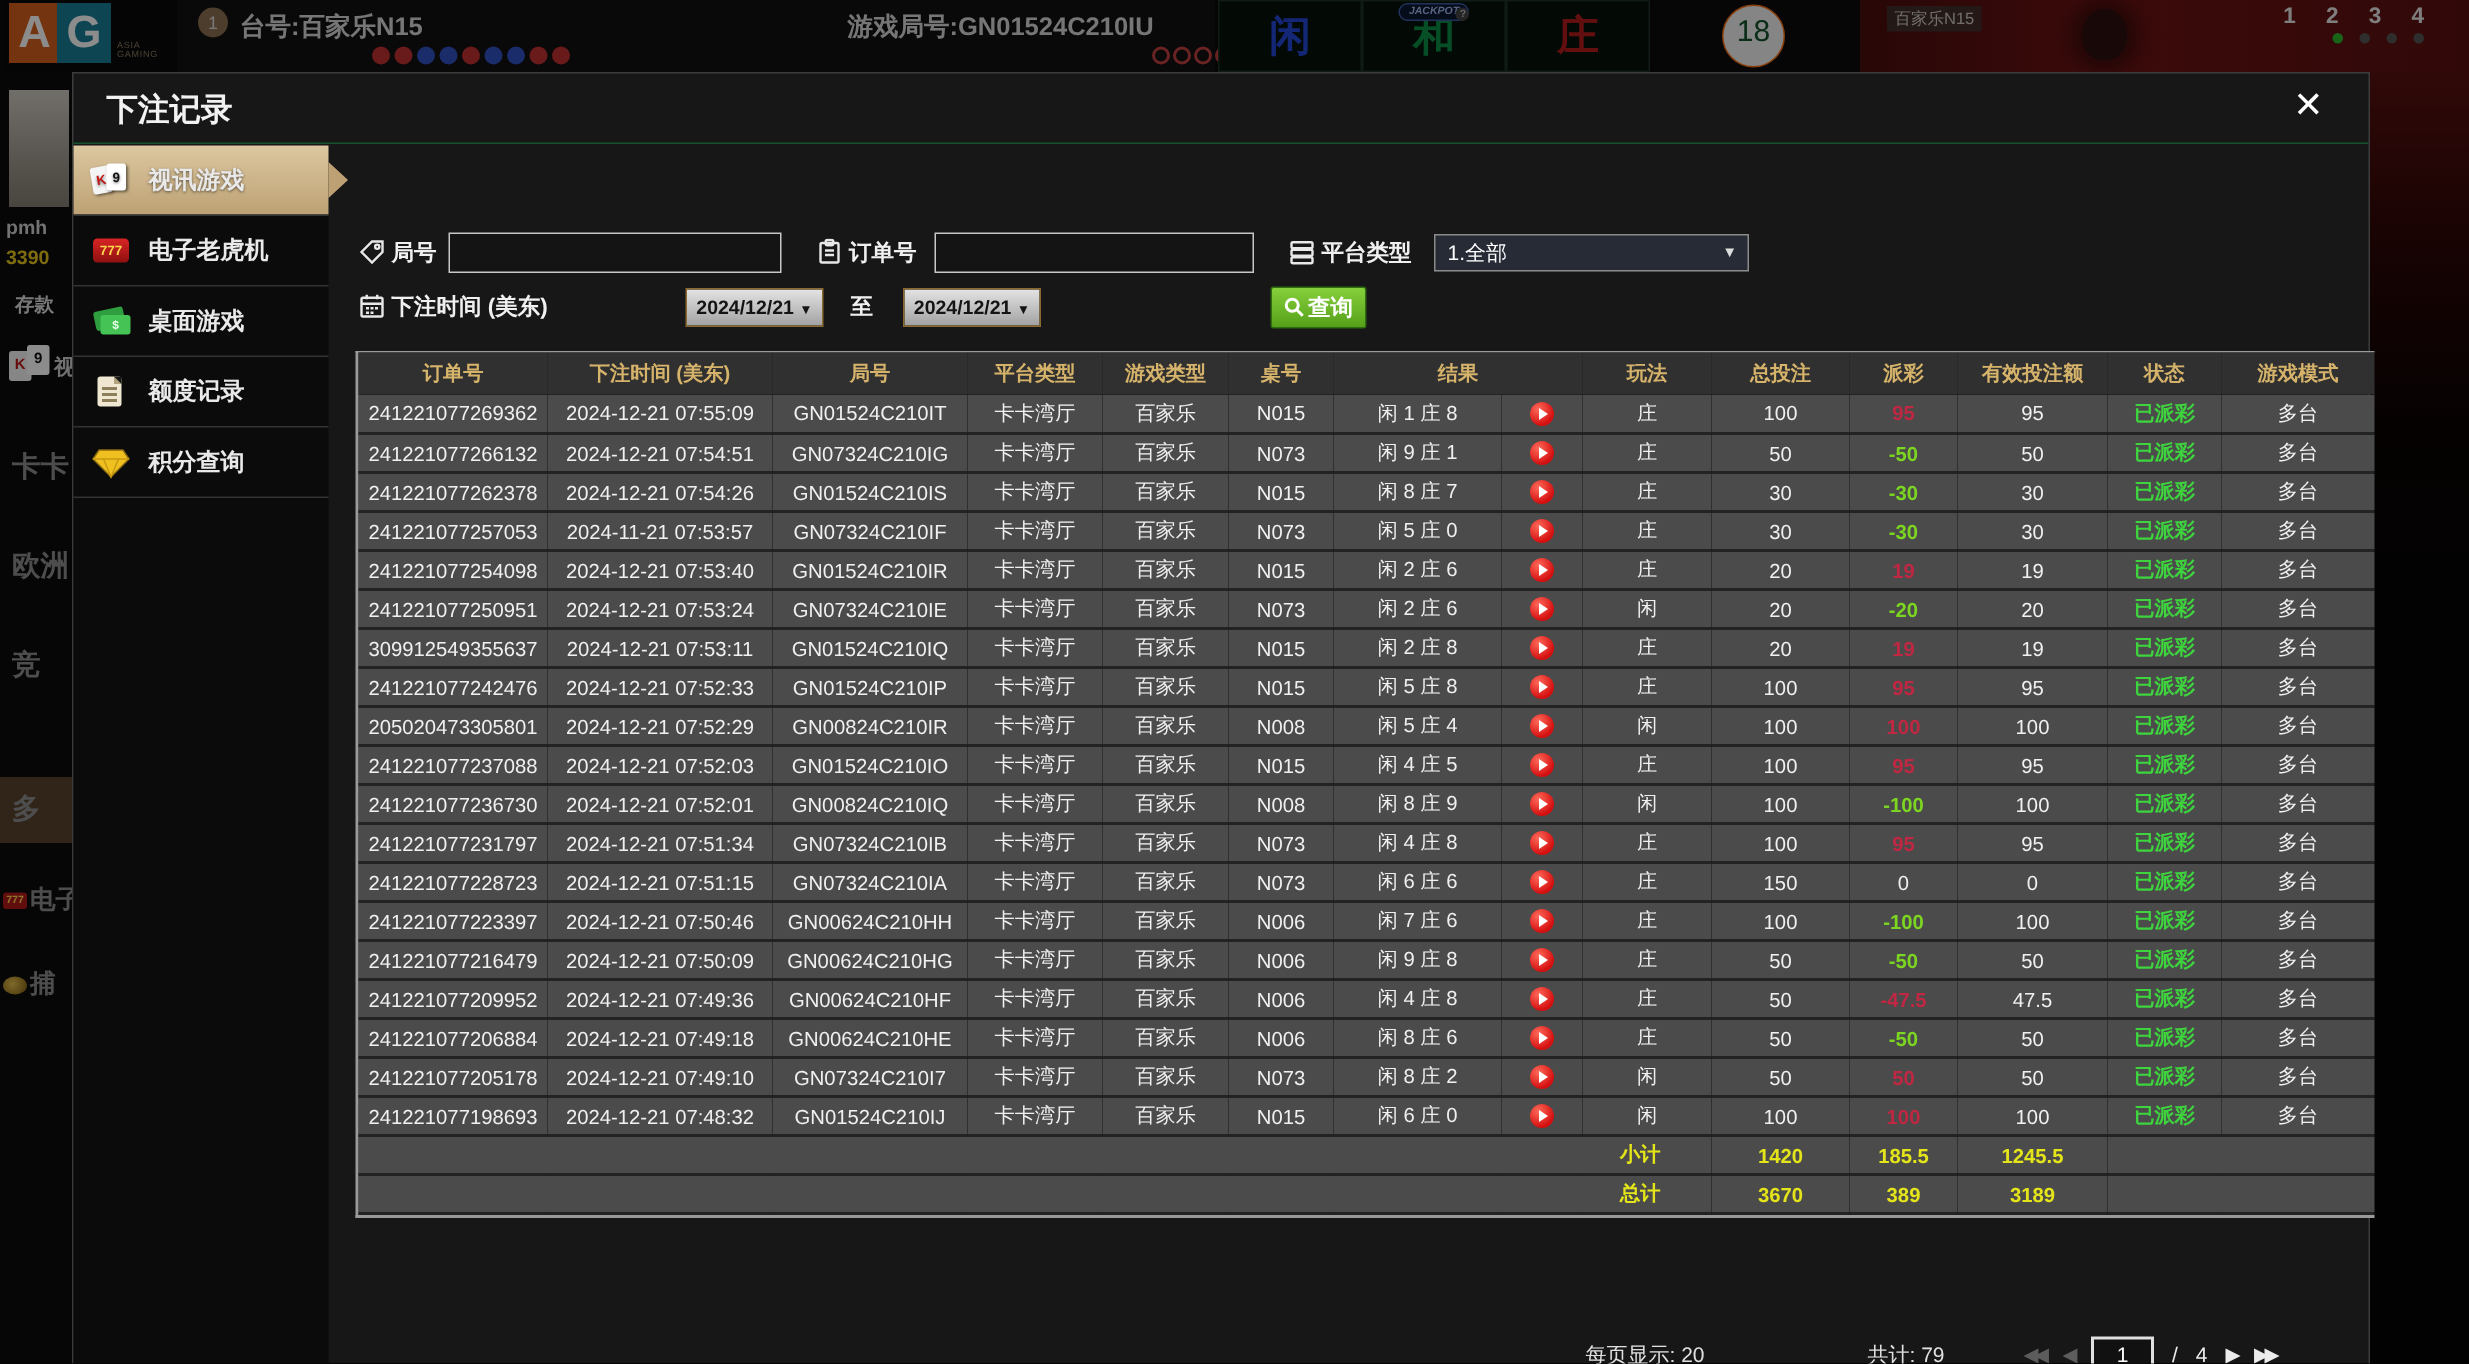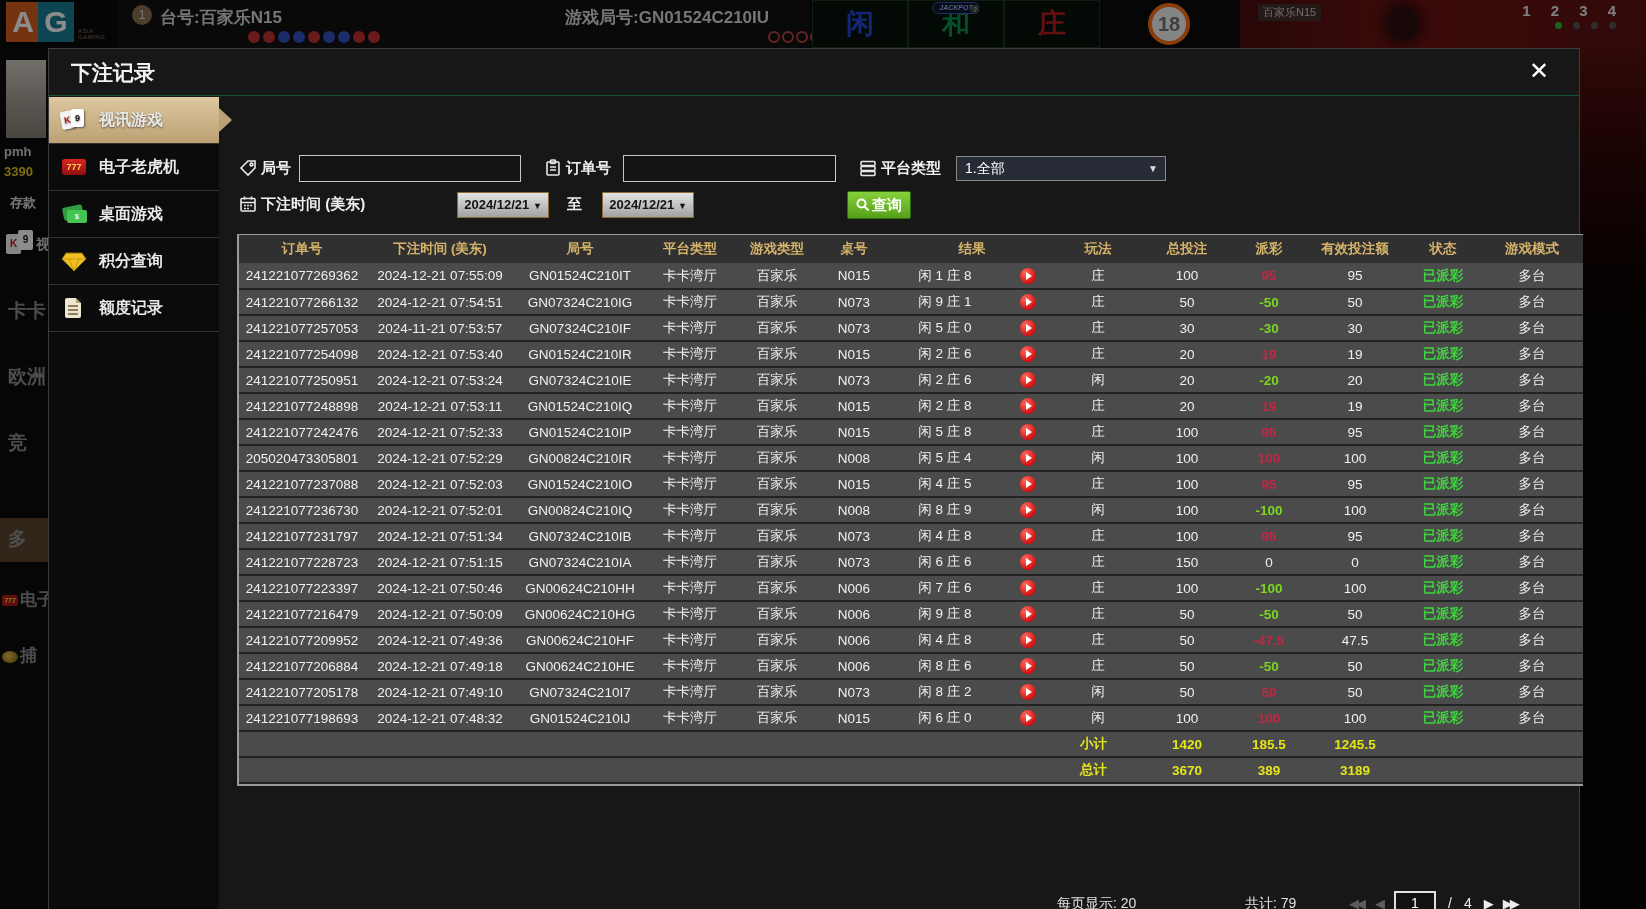--- a/index.html
+++ b/index.html
@@ -30,21 +30,21 @@
            display:flex; }
   .zone { flex:1; border:1px solid #1c3224; color:#888; font-size:28px; font-weight:bold;
           text-align:center; line-height:46px; position:relative; }
   .zone.p { color:#2547d8; } .zone.t { color:#0c8f44; } .zone.b { color:#b71d1d; }
   .jackpot { position:absolute; left:50%; top:1px; transform:translateX(-50%); font-size:7px;
              color:#9fb4e8; border:1px solid #3c5aa8; border-radius:6px; padding:0 6px; line-height:10px;
              background:#0a1630; font-style:italic; white-space:nowrap; }
   .jp-q { position:absolute; right:-1px; top:2px; width:9px; height:9px; border-radius:50%;
           background:#444; color:#bbb; font-size:7px; line-height:9px; text-align:center; font-style:normal; }
   .timer { position:absolute; left:1148px; top:3px; width:42px; height:42px; border-radius:50%;
-           background:#f2f2f2; border:4px solid #f97316; color:#737373; font-size:20px; font-weight:bold;
+           background:#f2f2f2; border:1px solid #f97316; color:#14532d; font-size:20px; font-weight:normal;
            text-align:center; line-height:34px; }
   .video { position:absolute; left:1240px; top:0; width:406px; height:48px; overflow:hidden;
            background:linear-gradient(90deg,#4a0d0d,#6e1414 40%,#5a1010); }
   .video-label { position:absolute; left:18px; top:4px; background:rgba(60,55,50,.8); color:#cfc8c0;
                  font-size:11px; padding:1px 5px; }
   .dealer-head { position:absolute; left:148px; top:6px; width:30px; height:34px; border-radius:50% 50% 45% 45%;
                  background:#2c1010; box-shadow:0 0 14px 6px rgba(20,5,5,.6); }
   .video-nums { position:absolute; right:22px; top:2px; color:#e8e8e8; font-size:15px; font-weight:bold;
                 letter-spacing:8px; }
   .video-dots { position:absolute; right:30px; top:22px; display:flex; gap:11px; }
@@ -283,37 +283,37 @@
       </div>
       <div class="sb-item">
         <span class="sb-ico">
           <span class="money1"></span>
           <span class="money2">$</span>
         </span>
         <span>桌面游戏</span>
       </div>
       <div class="sb-item">
         <span class="sb-ico">
+          <span class="doc-ic">
+              <i></i>
+              <i></i>
+              <i></i>
+            </span>
+        </span>
+        <span>额度记录</span>
+      </div>
+      <div class="sb-item">
+        <span class="sb-ico">
           <svg width="26" height="24" viewBox="0 0 26 24">
               <polygon points="5,4 21,4 25,10 13,22 1,10" fill="#f0c020" stroke="#8a6a10" stroke-width="1"></polygon>
               <polyline points="1,10 25,10" stroke="#c89a10" fill="none"></polyline>
               <polyline points="8,10 13,22 18,10" stroke="#c89a10" fill="none"></polyline>
             </svg>
         </span>
         <span>积分查询</span>
-      </div>
-      <div class="sb-item">
-        <span class="sb-ico">
-          <span class="doc-ic">
-              <i></i>
-              <i></i>
-              <i></i>
-            </span>
-        </span>
-        <span>额度记录</span>
       </div>
     </div>
 
     <div class="m-content">
 
       <span class="f-ico" style="left:20px;top:62px">
         <svg viewBox="0 0 18 18">
             <path d="M2 9 L9 2 H16 V9 L9 16 Z"></path>
             <circle cx="12.5" cy="5.5" r="1.4"></circle>
           </svg>
@@ -427,20 +427,36 @@
     <td>闲 9 庄 1</td>
     <td><span class="play-btn"><span class="play-tri"></span></span></td>
     <td>庄</td>
     <td>50</td>
     <td class="payout loss">-50</td>
     <td>50</td>
     <td class="status">已派彩</td>
     <td>多台</td>
   </tr>
 
+  <tr>
+    <td>241221077262378</td>
+    <td>2024-12-21 07:54:26</td>
+    <td>GN01524C210IS</td>
+    <td>卡卡湾厅</td>
+    <td>百家乐</td>
+    <td>N015</td>
+    <td>闲 8 庄 7</td>
+    <td><span class="play-btn"><span class="play-tri"></span></span></td>
+    <td>庄</td>
+    <td>30</td>
+    <td class="payout loss">-30</td>
+    <td>30</td>
+    <td class="status">已派彩</td>
+    <td>多台</td>
+  </tr>
 
   <tr>
     <td>241221077257053</td>
     <td>2024-11-21 07:53:57</td>
     <td>GN07324C210IF</td>
     <td>卡卡湾厅</td>
     <td>百家乐</td>
     <td>N073</td>
     <td>闲 5 庄 0</td>
     <td><span class="play-btn"><span class="play-tri"></span></span></td>
@@ -480,21 +496,21 @@
     <td><span class="play-btn"><span class="play-tri"></span></span></td>
     <td>闲</td>
     <td>20</td>
     <td class="payout loss">-20</td>
     <td>20</td>
     <td class="status">已派彩</td>
     <td>多台</td>
   </tr>
 
   <tr>
-    <td>241221077248898</td>
+    <td>309912549355637</td>
     <td>2024-12-21 07:53:11</td>
     <td>GN01524C210IQ</td>
     <td>卡卡湾厅</td>
     <td>百家乐</td>
     <td>N015</td>
     <td>闲 2 庄 8</td>
     <td><span class="play-btn"><span class="play-tri"></span></span></td>
     <td>庄</td>
     <td>20</td>
     <td class="payout win">19</td>

